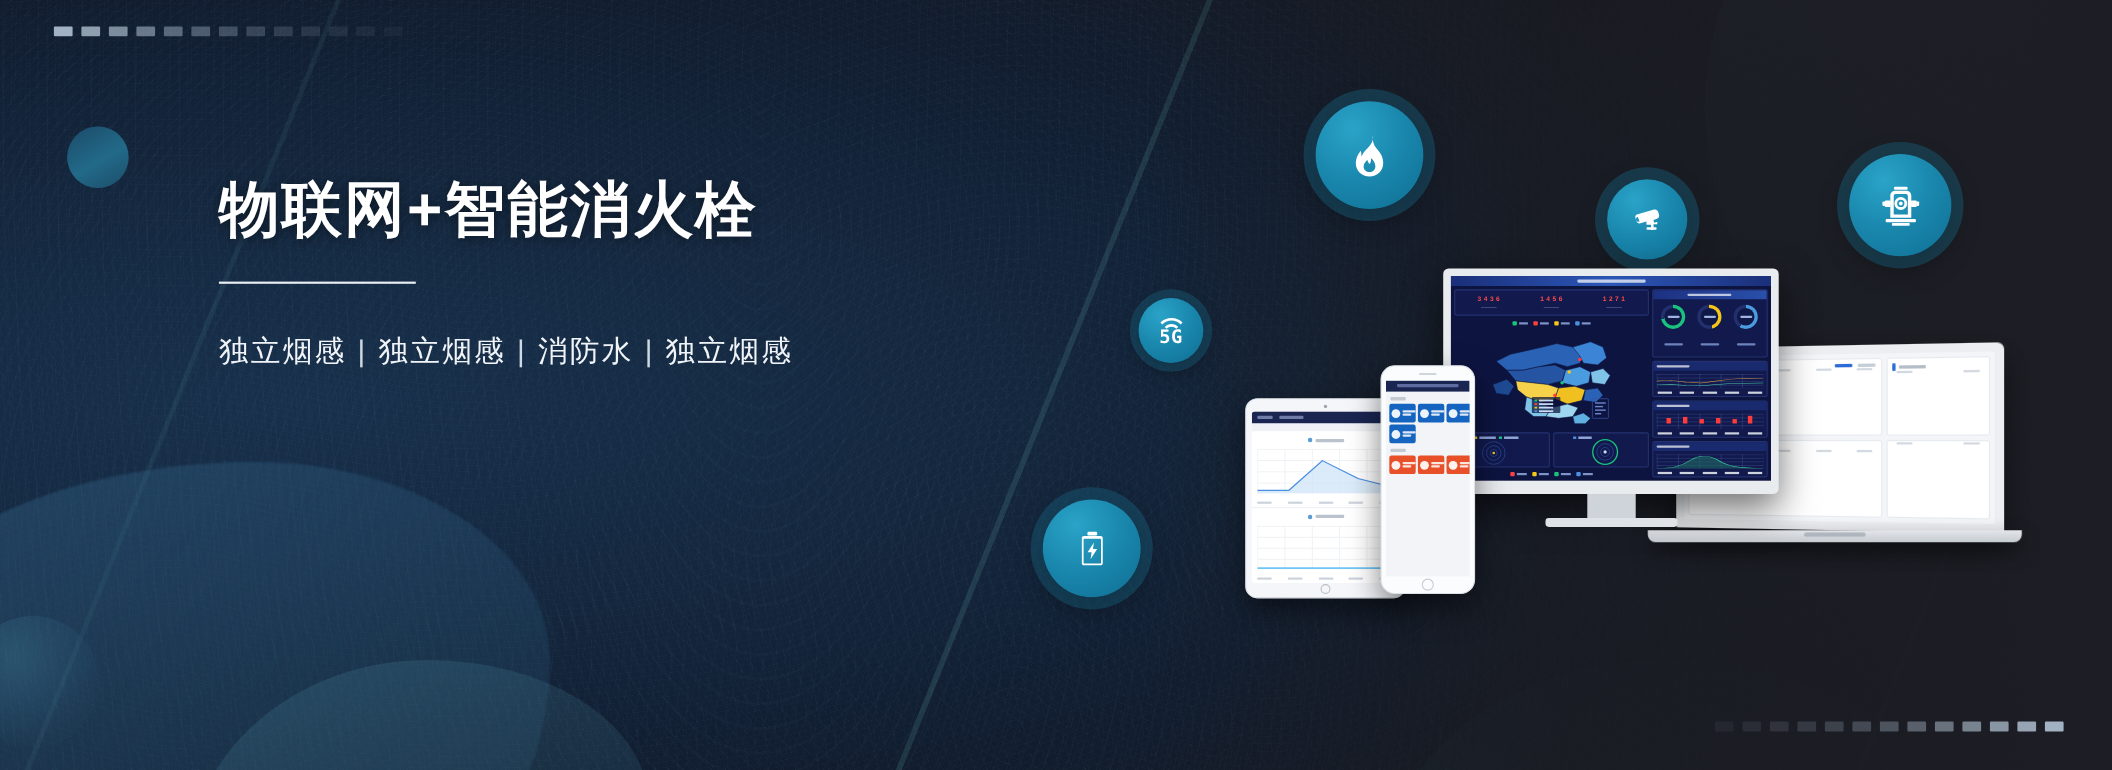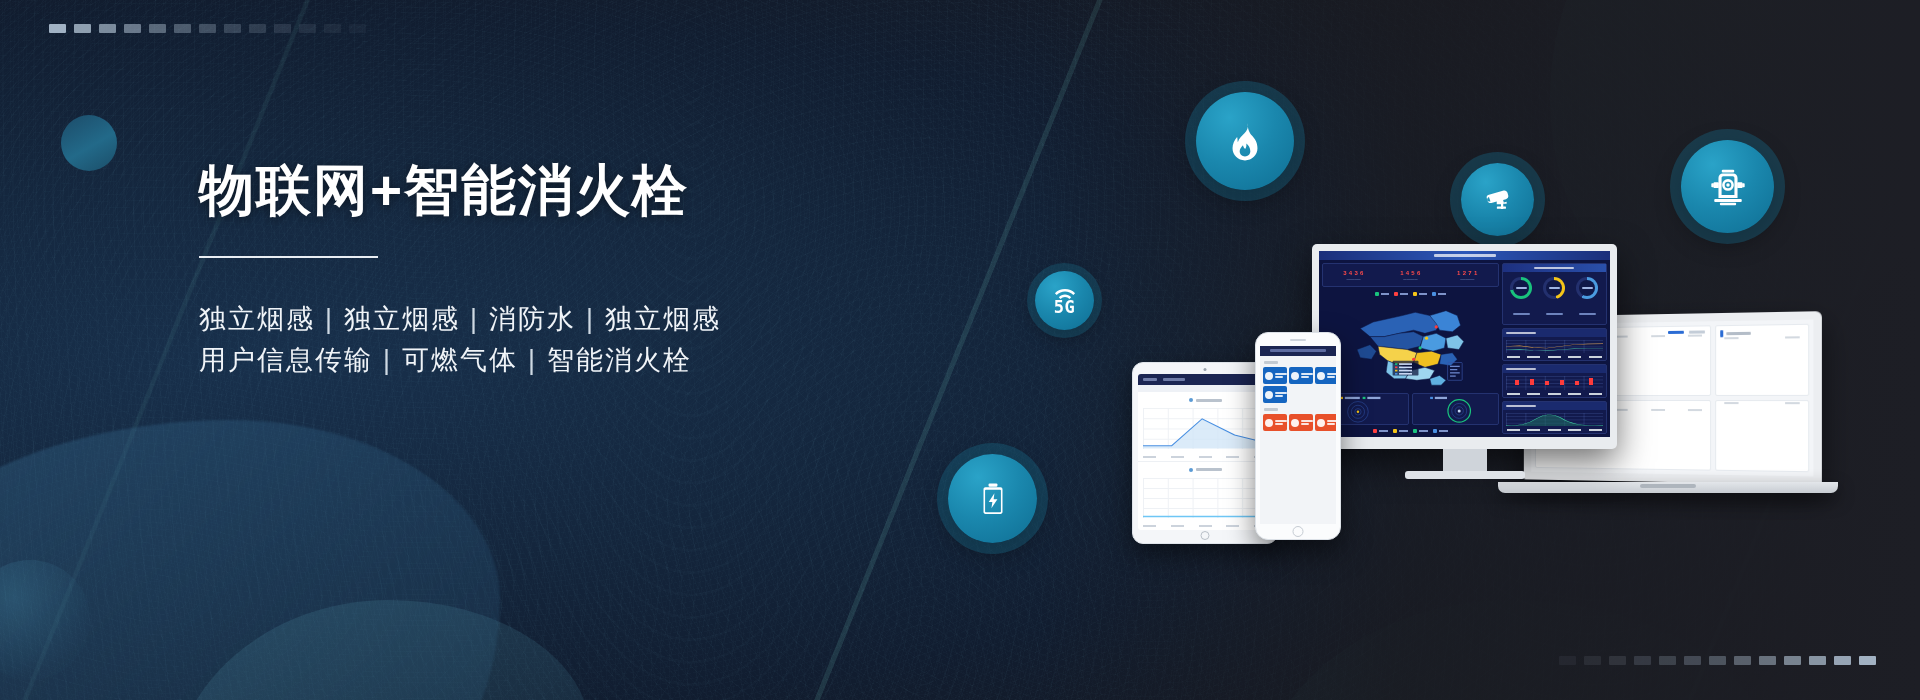--- a/index.html
+++ b/index.html
@@ -348,23 +348,20 @@
       <i style="opacity:.84"></i>
     <i style="opacity:.92"></i>
   </div>
 
   <div class="copy">
     <div class="headline">物联网+智能消火栓</div>
     <div class="rule"></div>
     <div class="features">
       <div class="feat-line">
         <span>独立烟感</span><span class="sep">|</span><span>独立烟感</span><span class="sep">|</span><span>消防水</span><span class="sep">|</span><span>独立烟感</span>
-      </div>
-      <div class="feat-line">
-        <span>用户信息传输</span><span class="sep">|</span><span>可燃气体</span><span class="sep">|</span><span>智能消火栓</span>
       </div>
     </div>
   </div>
 
   <div class="badge badge-fire">
     <span>
       <svg width="44" height="44" viewBox="0 0 24 24">
           <path d="M13.6 2.2c.4 2.4-.5 4.2-1.9 5.6-1.4 1.5-3 2.8-3.6 4.9-.2-1-.1-2-.4-2.9C6.2 11.5 5.2 13.6 5.2 16c0 3.7 3 6.6 6.8 6.6s6.8-2.9 6.8-6.6c0-3.1-1.4-5.1-2.9-6.8-1.5-1.7-2.6-3.6-2.3-7zM12 20.4c-1.6 0-2.9-1.2-2.9-2.8 0-1.5 1-2.3 1.8-3.3.2 1 .6 1.6 1.2 2.1.6-.9.8-1.9.6-3 1.3 1.1 2.2 2.4 2.2 4.2 0 1.6-1.3 2.8-2.9 2.8z"></path>
         </svg>
     </span>

